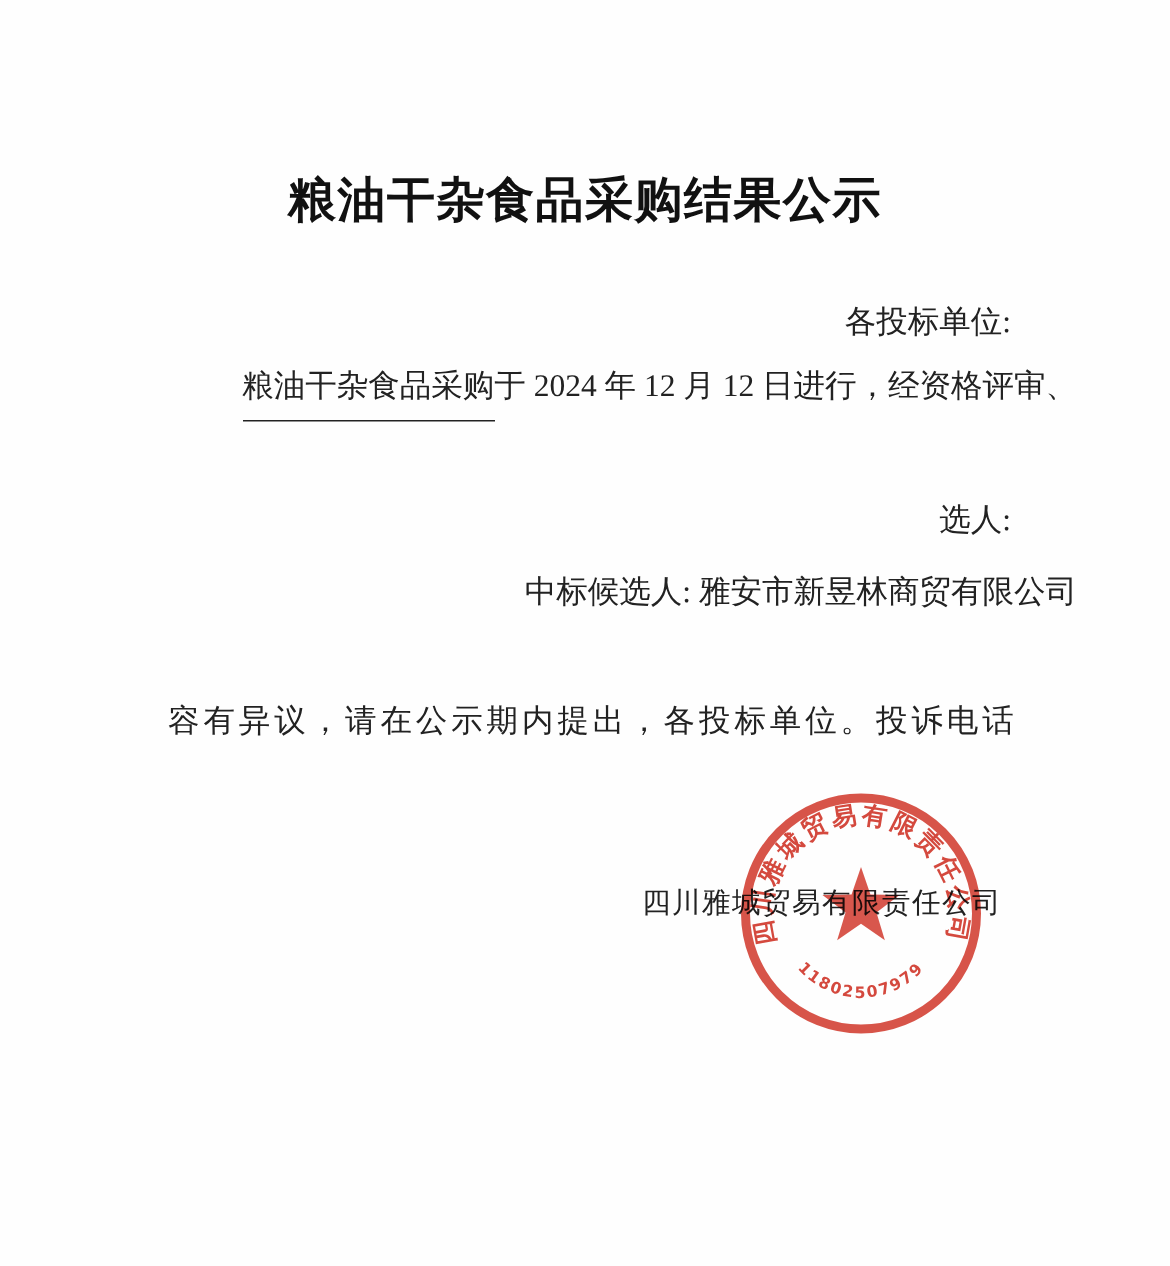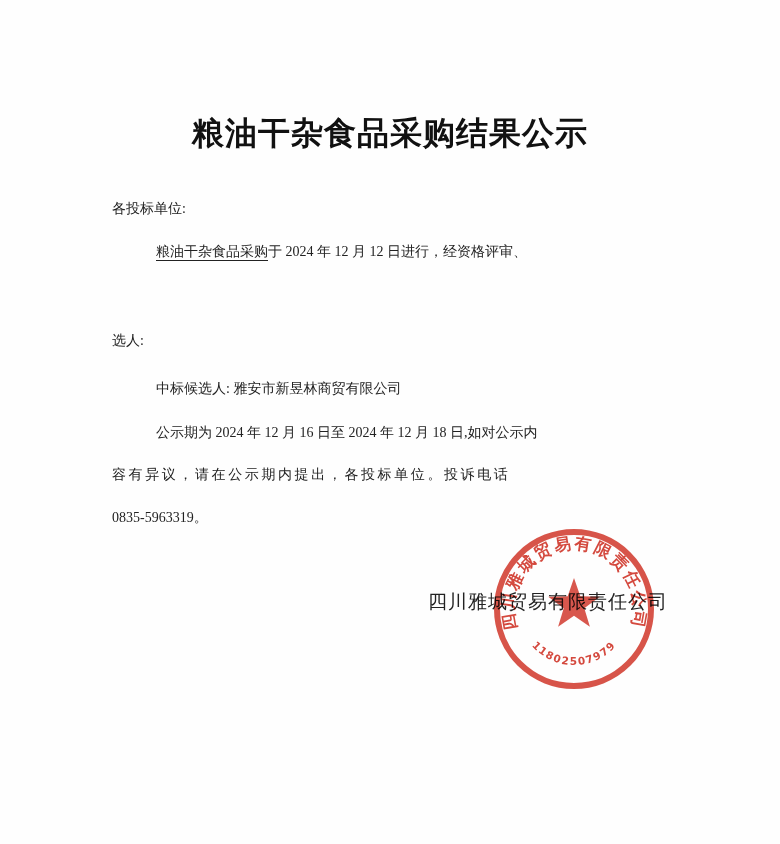--- a/index.html
+++ b/index.html
@@ -22,27 +22,28 @@
     font-size: 32px;
     font-weight: 700;
     letter-spacing: 1px;
     color: #111;
     margin-top: 16px;
   }
   .line {
     position: absolute;
     left: 112px;
     width: 562px;
-    font-size: 14px;
+    font-size: 21px;
     white-space: nowrap;
     color: #222;
+    text-align: right;
   }
   .indent { padding-left: 44px; }
   .spread { letter-spacing: 2.6px; }
-  .uline { border-bottom: 1.5px solid #222; padding-bottom: 1px; }
+  .uline { border-bottom: 1.5px solid #222; padding-bottom: 11px; }
   .sig {
     position: absolute;
     right: 112px;
     font-size: 19px;
     white-space: nowrap;
     color: #222;
     letter-spacing: 1px;
   }
   .seal {
     position: absolute;
@@ -60,23 +61,21 @@
 
   <div class="doc-title">粮油干杂食品采购结果公示</div>
 
   <div class="line" style="top:200px">各投标单位:</div>
 
   <div class="line indent" style="top:243px"><span class="uline">粮油干杂食品采购</span><span>于 2024 年 12 月 12 日进行，经资格评审、</span></div>
   <div class="line indent" style="top:380px">中标候选人: 雅安市新昱林商贸有限公司</div>
 
   <div class="line" style="top:332px">选人:</div>
 
-  <div class="line indent" style="top:424px">公示期为 2024 年 12 月 16 日至 2024 年 12 月 18 日,如对公示内</div>
   <div class="line spread" style="top:466px">容有异议，请在公示期内提出，各投标单位。投诉电话</div>
-  <div class="line" style="top:509px">0835-5963319。</div>
 
   <div class="sig" style="top:589px">四川雅城贸易有限责任公司</div>
 
   <div class="seal">
     <svg width="184" height="184" viewBox="-92 -92 184 184">
       <defs>
         <path id="arcTop" d="M -56.4 20.5 A 60 60 0 1 1 56.4 20.5" fill="none"></path>
         <path id="arcBottom" d="M -42.9 36 A 56 56 0 0 0 42.9 36" fill="none"></path>
       </defs>
       <circle cx="0" cy="0" r="77" fill="none" stroke="#d23b2f" stroke-width="6" opacity="0.94"></circle>

